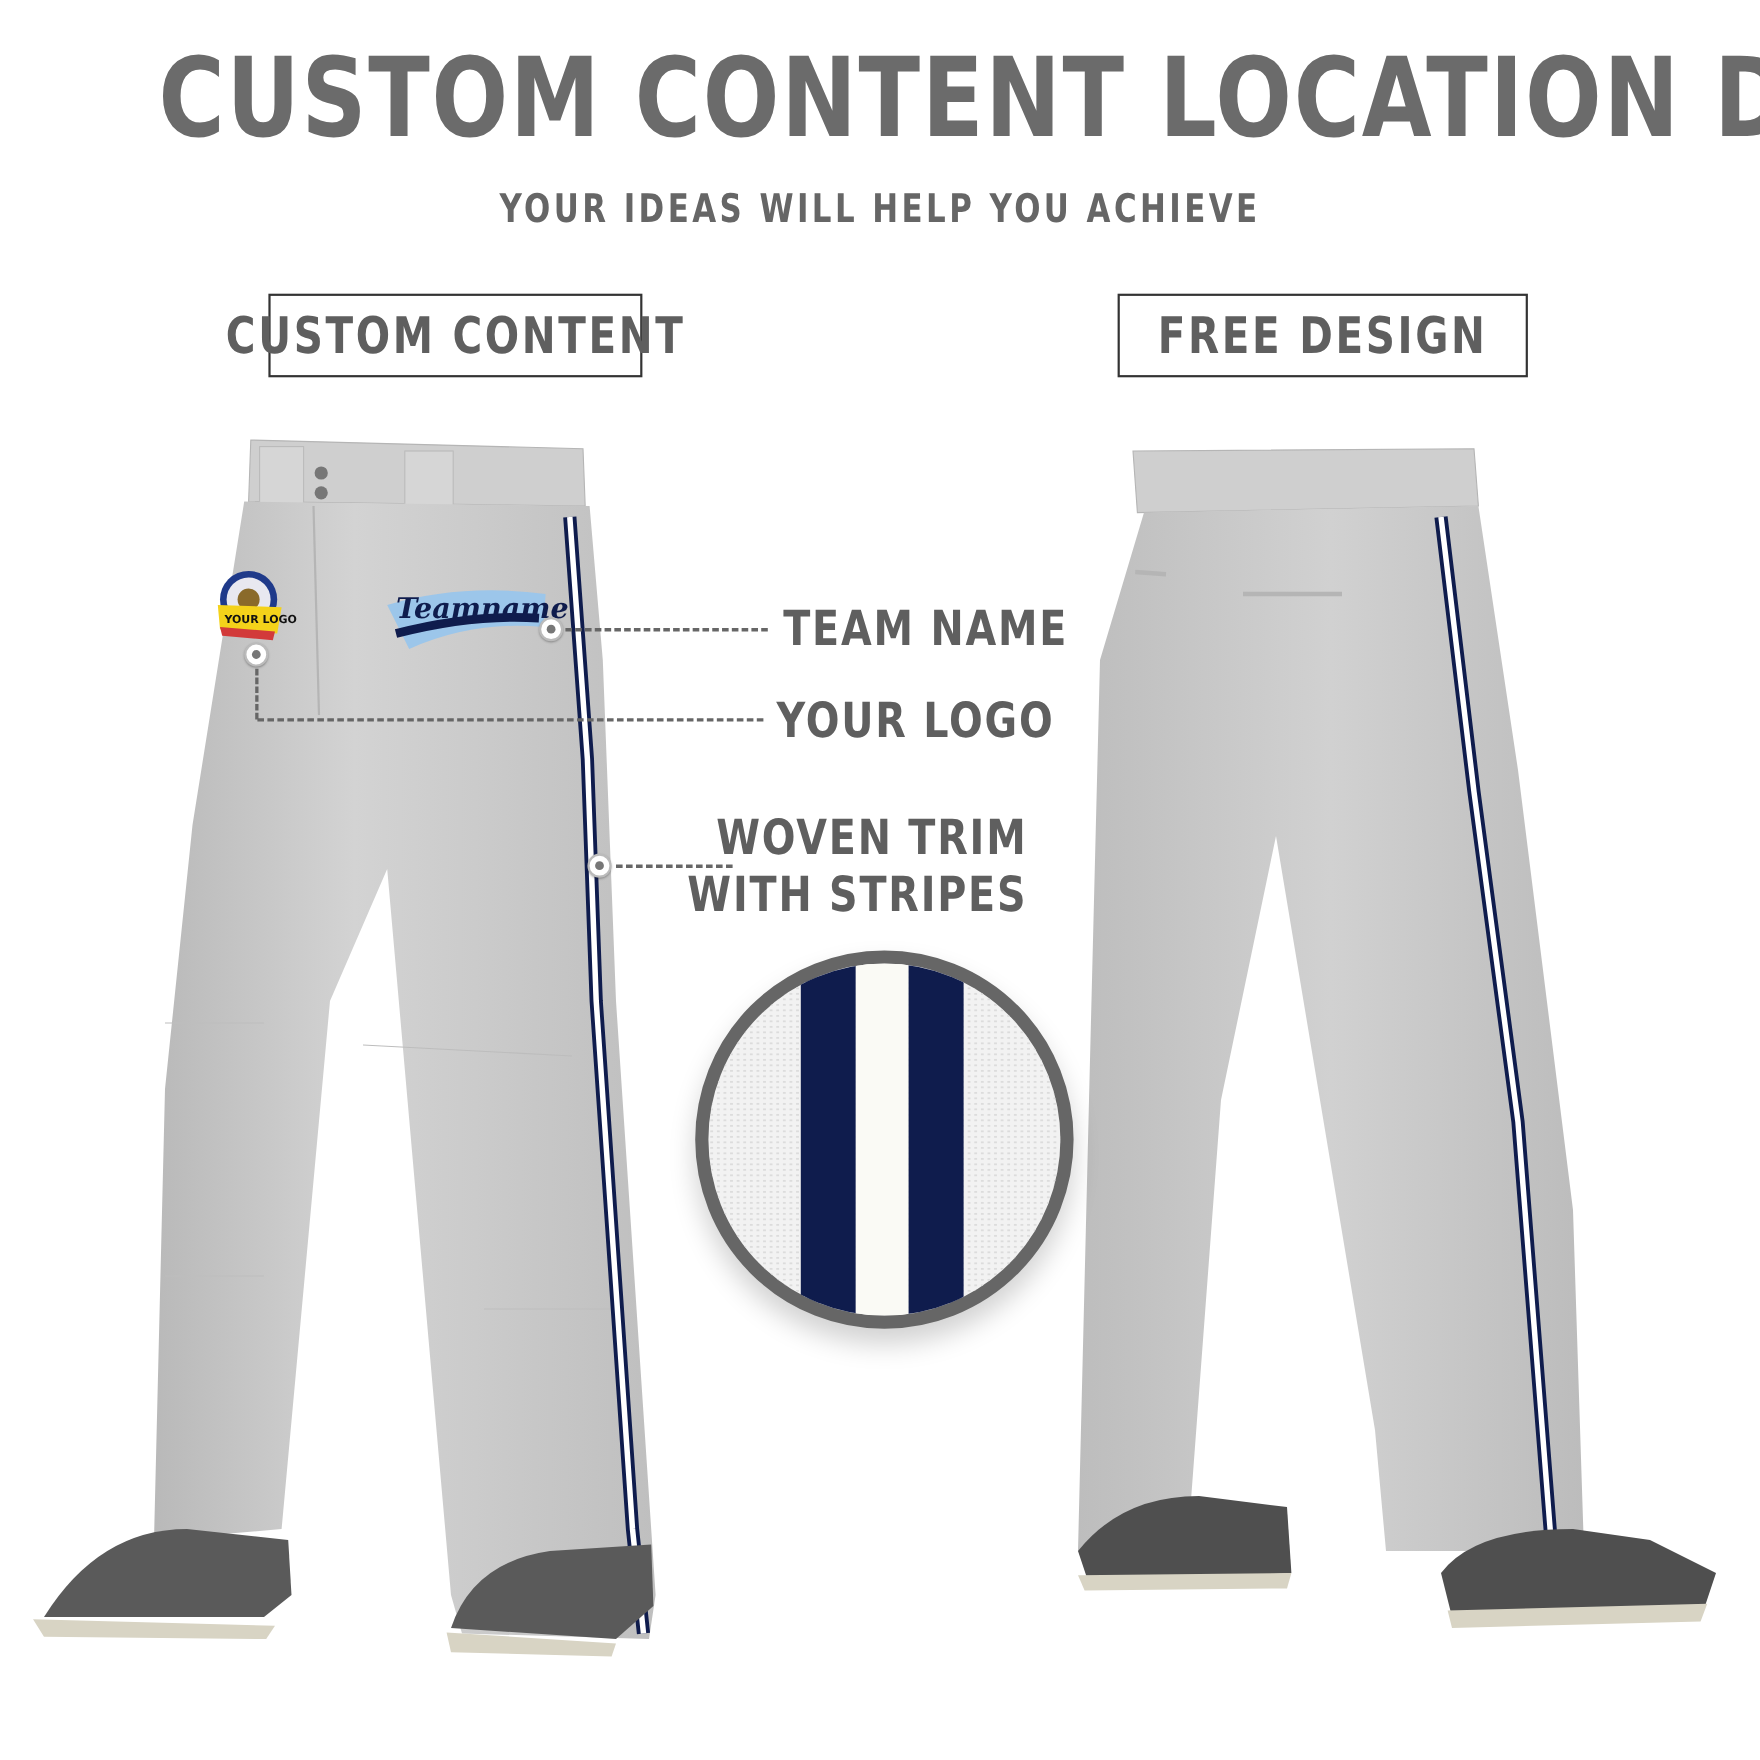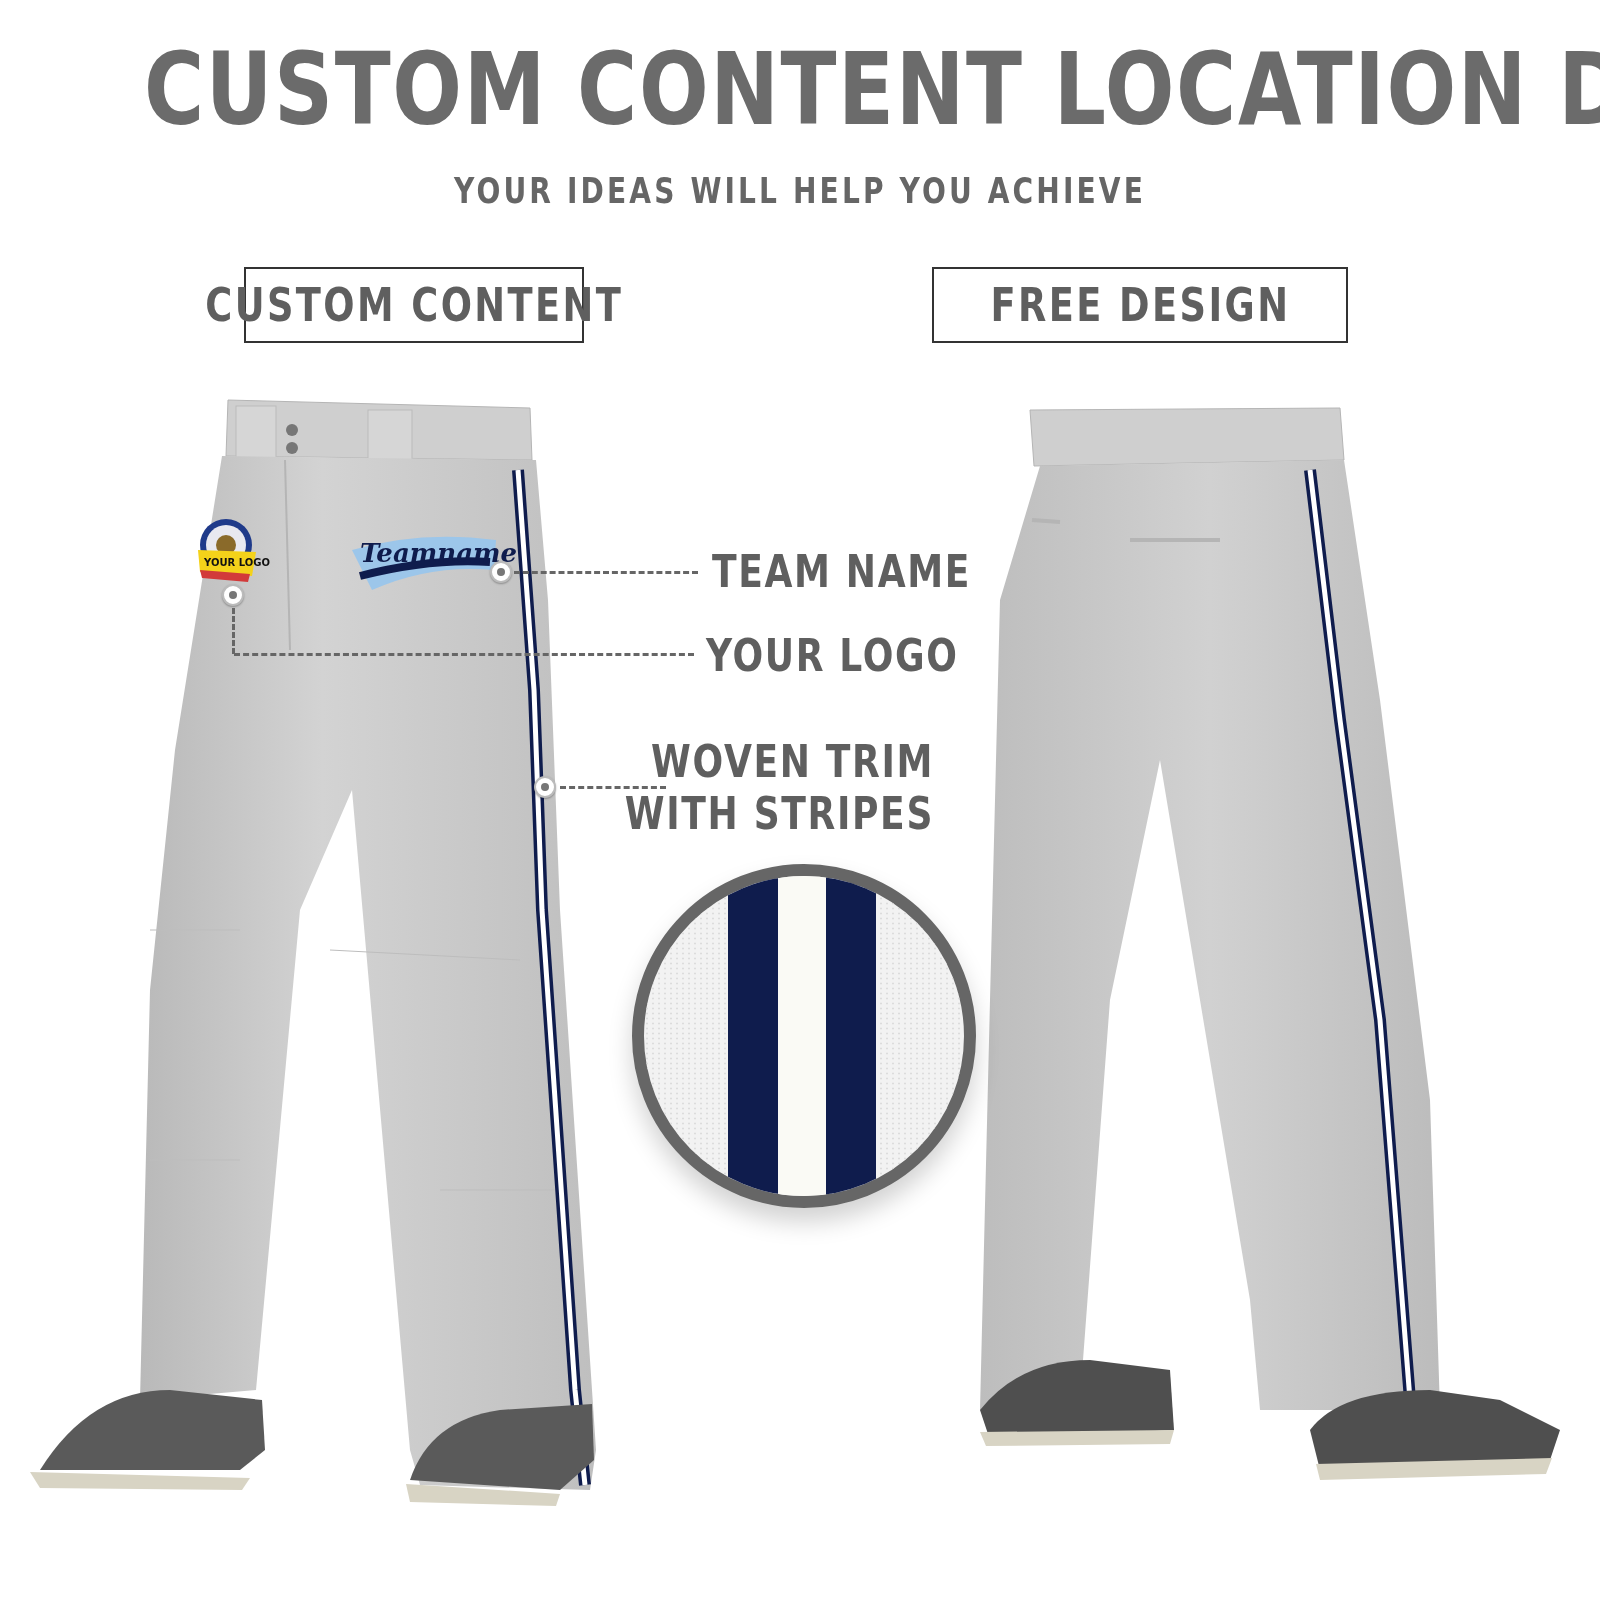--- a/index.html
+++ b/index.html
@@ -21,21 +21,21 @@
 </style>
 </head>
 <body>
 
 <div class="title">CUSTOM CONTENT LOCATION DISPLAY</div>
 <div class="subtitle">YOUR IDEAS WILL HELP YOU ACHIEVE</div>
 
 <div class="boxlabel" style="left:244px;width:340px;">
   <span>CUSTOM CONTENT</span>
 </div>
-<div class="boxlabel" style="left:932px;width:416px;">
+<div class="boxlabel" style="left:1016px;width:373px;">
   <span>FREE DESIGN</span>
 </div>
 
 <svg width="650" height="1200" style="left:0;top:390px;" viewBox="0 0 650 1200">
   <defs>
     <linearGradient id="pg" x1="0" x2="1">
       <stop offset="0" stop-color="#b9b9b9"></stop>
       <stop offset=".4" stop-color="#d3d3d3"></stop>
       <stop offset="1" stop-color="#bfbfbf"></stop>
     </linearGradient>

